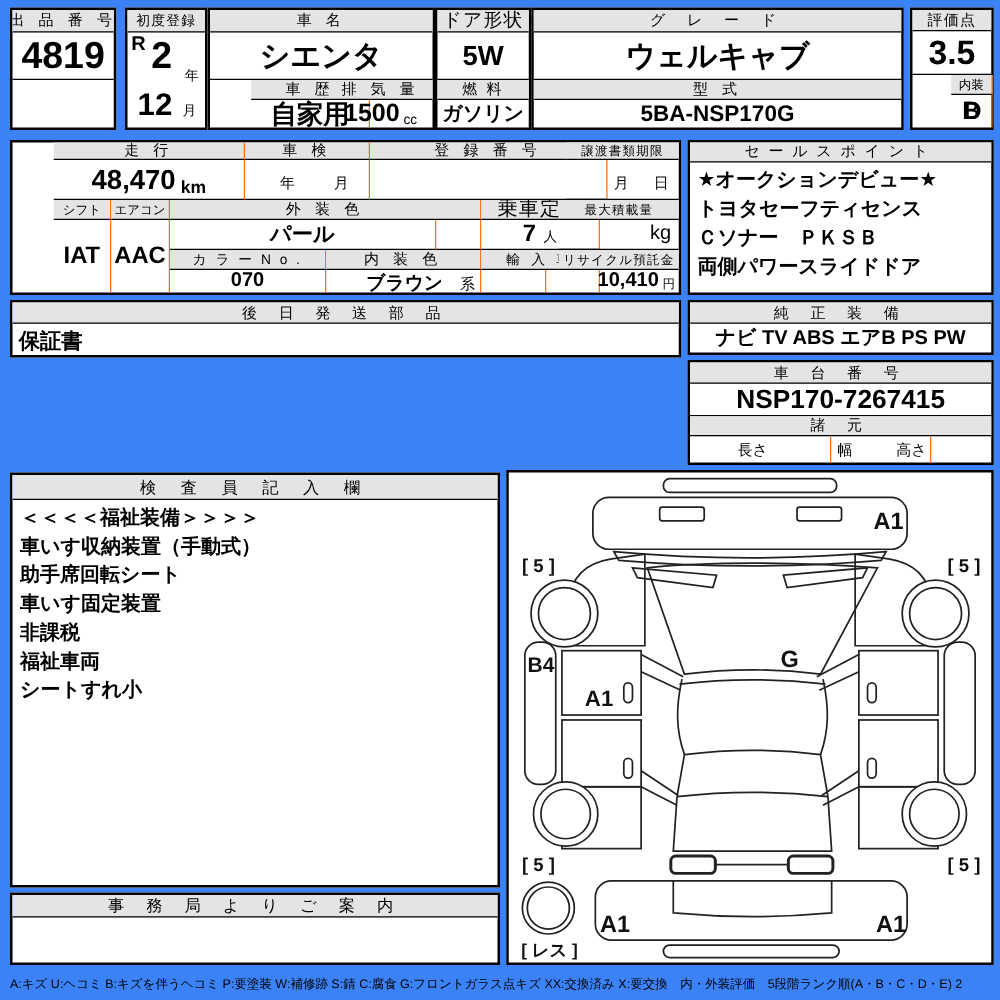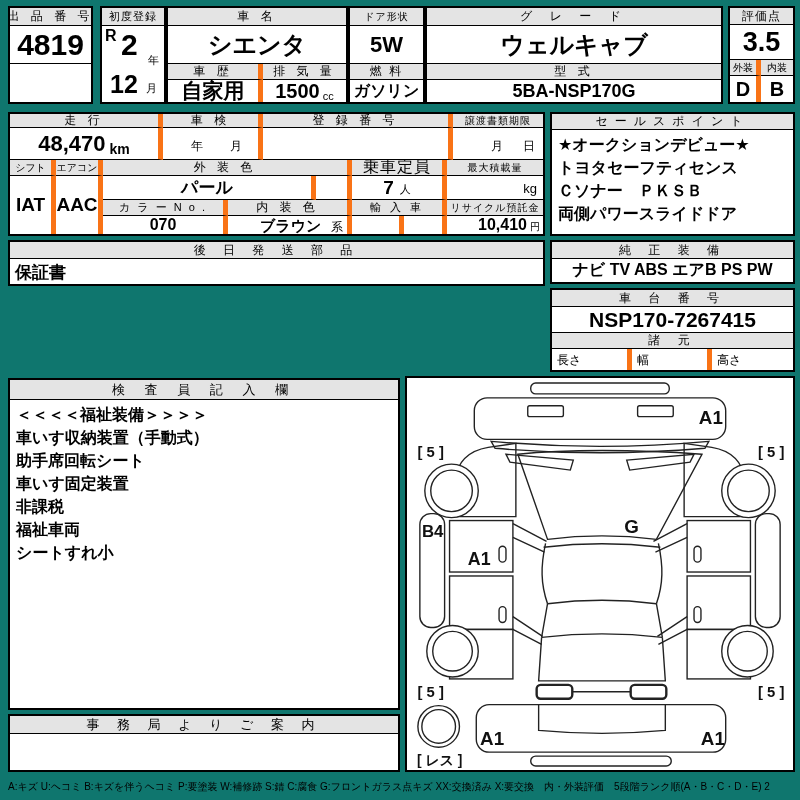--- a/index.html
+++ b/index.html
@@ -1,26 +1,26 @@
 <!DOCTYPE html>
 <html><head>
 <meta charset="utf-8">
 <style>
   html,body{margin:0;padding:0;background:#fff;}
-  #sheet{position:relative;width:800px;height:800px;background:#0f766e;overflow:hidden;
+  #sheet{position:relative;width:800px;height:800px;background:#3b82f6;overflow:hidden;
          font-family:"Liberation Sans","DejaVu Sans",sans-serif;color:#000;}
   .box{position:absolute;border:2px solid #000;background:#fff;box-sizing:border-box;}
   .abs{position:absolute;box-sizing:border-box;}
   .hdr{background:#e4e4e4;border-bottom:1px solid #000;font-size:12px;text-align:center;
        letter-spacing:4px;white-space:nowrap;overflow:hidden;display:flex;align-items:center;justify-content:center;}
   .hdr-sm{font-size:10px;letter-spacing:1px;}
   .hdr-w{letter-spacing:7px;font-size:12px;}
   .c{display:flex;align-items:center;justify-content:center;}
   .b{font-weight:bold;}
-  .br{border-right:5px solid #f97316;}
+  .br{border-right:1px solid #f97316;margin-left:33px;}
   .bb{border-bottom:1px solid #000;}
   .lines{padding:3px 6px;font-weight:bold;}
   .lines div{white-space:nowrap;}
   .unit{font-weight:normal;}
   svg text{font-family:"Liberation Sans","DejaVu Sans",sans-serif;}
 </style>
 </head>
 <body>
 
 <div id="sheet">
@@ -50,21 +50,21 @@
     <div class="hdr abs br" style="left:0;top:56px;width:95px;height:16px">車 歴</div>
     <div class="hdr abs" style="left:95px;top:56px;width:83px;height:16px">排 気 量</div>
     <div class="abs c b br" style="left:0;top:72px;width:95px;height:22px;font-size:21px">自家用</div>
     <div class="abs c" style="left:95px;top:72px;width:83px;height:22px">
       <span class="b" style="font-size:20px">1500</span>
       <span class="unit" style="font-size:11px;margin-left:3px;align-self:flex-end">cc</span>
     </div>
   </div>
 
   <div class="box" style="left:348px;top:6px;width:77px;height:98px">
-    <div class="hdr abs hdr-sm" style="left:0;top:0;width:73px;height:18px;font-size:10px">ドア形状</div>
+    <div class="hdr abs hdr-sm" style="left:0;top:0;width:73px;height:18px;font-size:15px">ドア形状</div>
     <div class="abs c b bb" style="left:0;top:18px;width:73px;height:38px;font-size:22px">5W</div>
     <div class="hdr abs" style="left:0;top:56px;width:73px;height:16px;letter-spacing:2px">燃 料</div>
     <div class="abs c b" style="left:0;top:72px;width:73px;height:22px;font-size:16px">ガソリン</div>
   </div>
 
   <div class="box" style="left:425px;top:6px;width:298px;height:98px">
     <div class="hdr abs hdr-w" style="left:0;top:0;width:294px;height:18px">グ レ ー ド</div>
     <div class="abs c b bb" style="left:0;top:18px;width:294px;height:38px;font-size:24px">ウェルキャブ</div>
     <div class="hdr abs" style="left:0;top:56px;width:294px;height:16px">型 式</div>
     <div class="abs c b" style="left:0;top:72px;width:294px;height:22px;font-size:18px">5BA-NSP170G</div>
@@ -108,21 +108,21 @@
     <div class="hdr abs br" style="left:342px;top:46px;width:95px;height:16px;letter-spacing:1px;font-size:16px">乗車定員</div>
     <div class="hdr abs hdr-sm" style="left:437px;top:46px;width:96px;height:16px">最大積載量</div>
 
     <div class="abs c b bb br" style="left:93px;top:62px;width:213px;height:24px;font-size:17px">パール</div>
     <div class="abs bb br" style="left:306px;top:62px;width:36px;height:24px"></div>
     <div class="abs c bb br" style="left:342px;top:62px;width:95px;height:24px">
       <span class="b" style="font-size:19px">7</span>
       <span style="font-size:11px;margin-left:6px;align-self:flex-end;padding-bottom:2px">人</span>
     </div>
     <div class="abs bb" style="left:437px;top:62px;width:96px;height:24px">
-      <span class="abs" style="right:6px;bottom:3px;font-size:13px">kg</span>
+      <span class="abs" style="right:6px;bottom:3px;font-size:16px">kg</span>
     </div>
 
     <div class="hdr abs br" style="left:93px;top:86px;width:125px;height:16px;letter-spacing:2px;font-size:11px">カ ラ ー N o .</div>
     <div class="hdr abs br" style="left:218px;top:86px;width:124px;height:16px">内 装 色</div>
     <div class="hdr abs br" style="left:342px;top:86px;width:95px;height:16px;letter-spacing:3px;font-size:11px">輸 入 車</div>
     <div class="hdr abs hdr-sm" style="left:437px;top:86px;width:96px;height:16px">リサイクル預託金</div>
 
     <div class="abs c b br" style="left:93px;top:102px;width:125px;height:18px;font-size:16px">070</div>
     <div class="abs br" style="left:218px;top:102px;width:124px;height:18px">
       <span class="abs b" style="left:32px;top:1px;font-size:15px">ブラウン</span>

